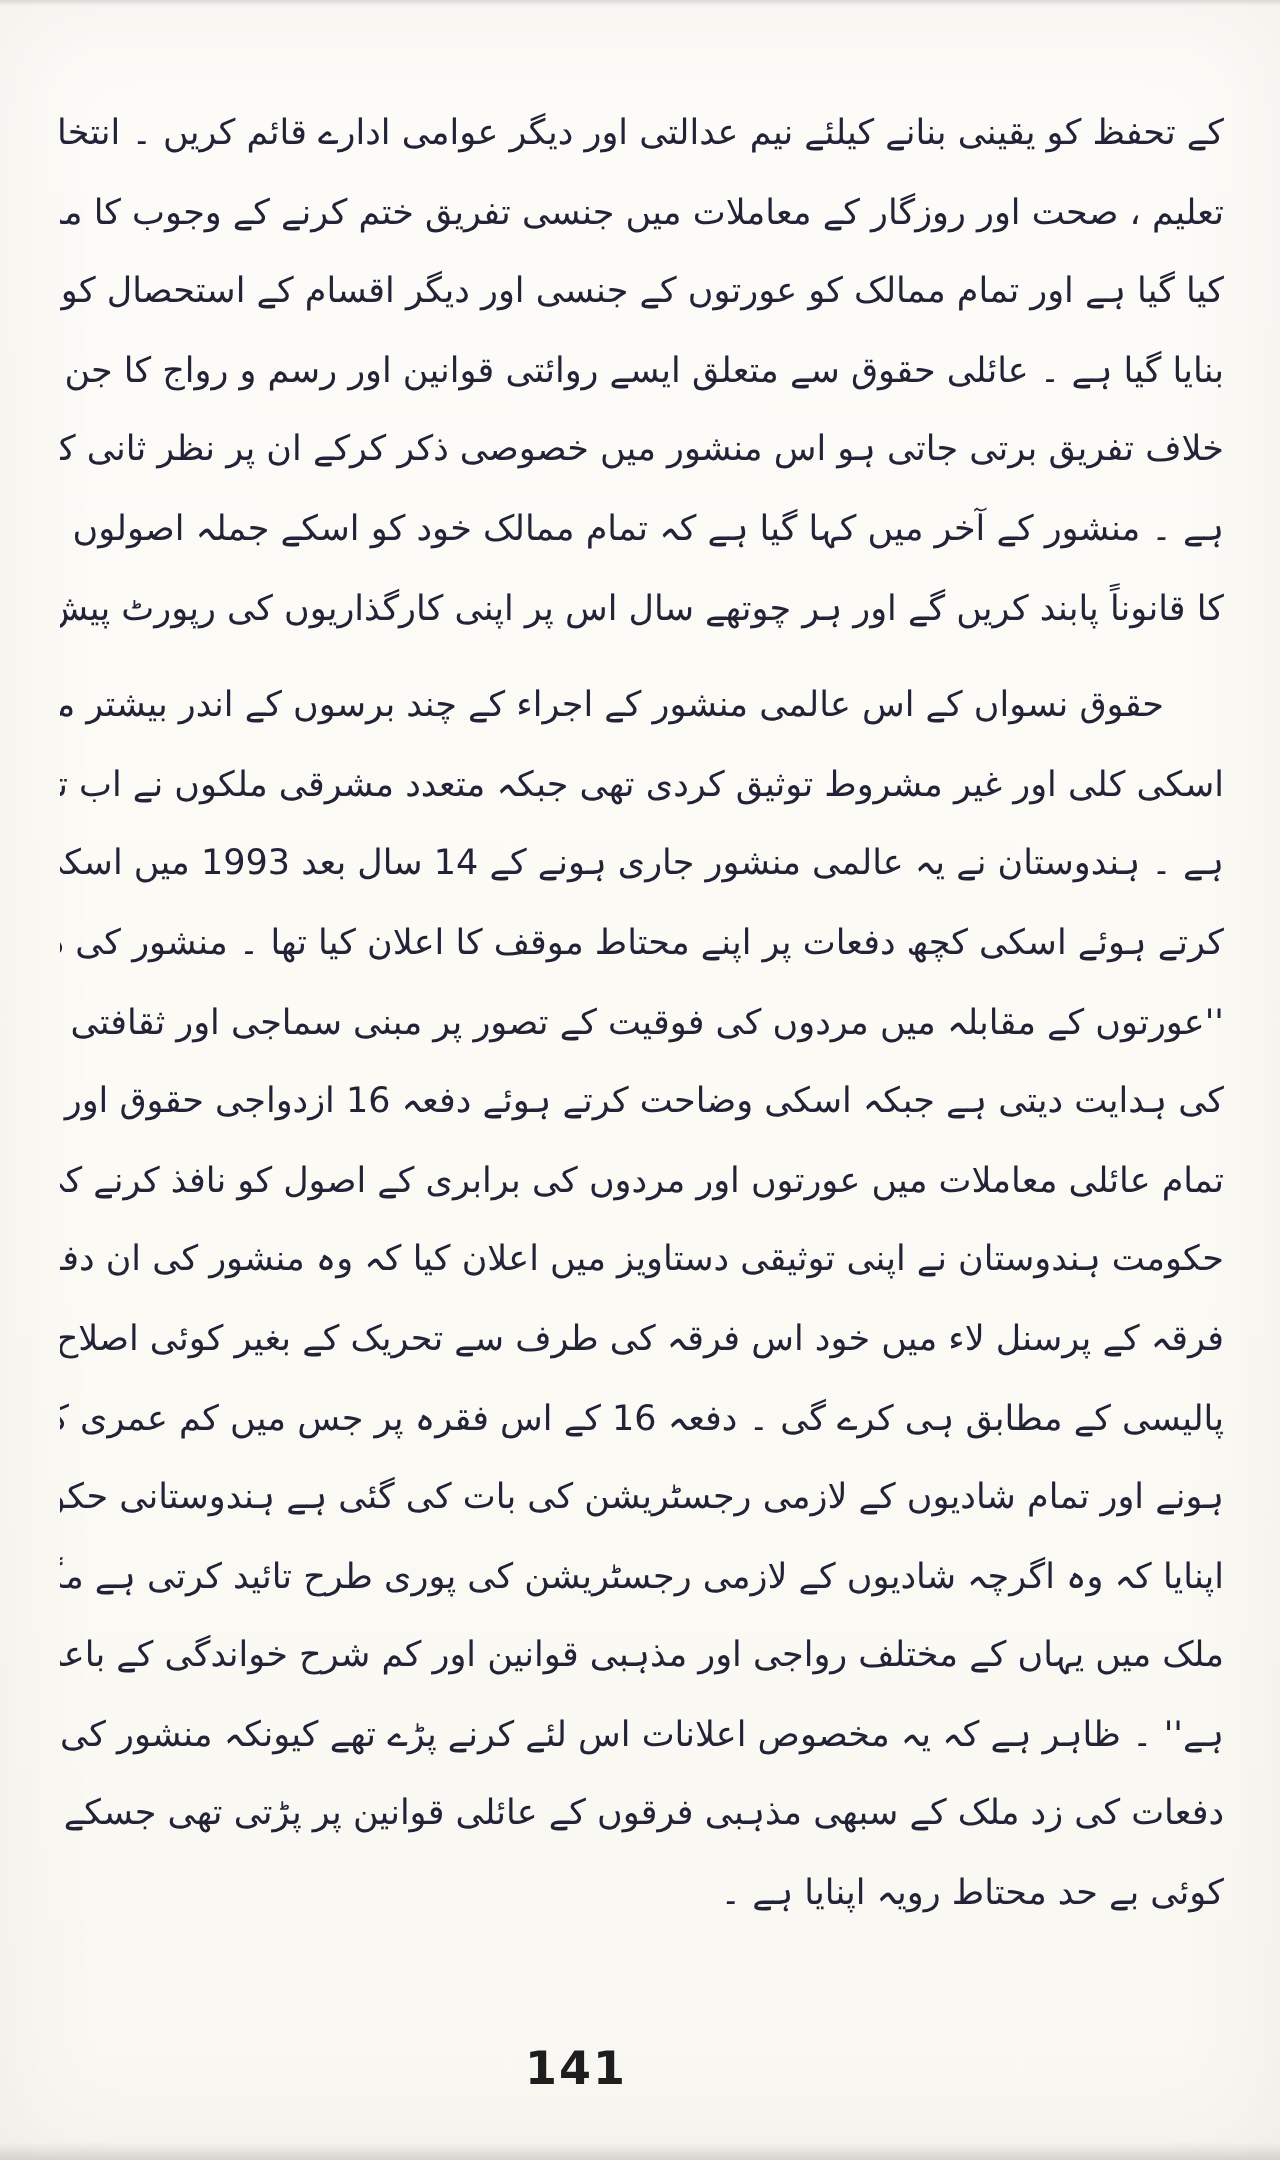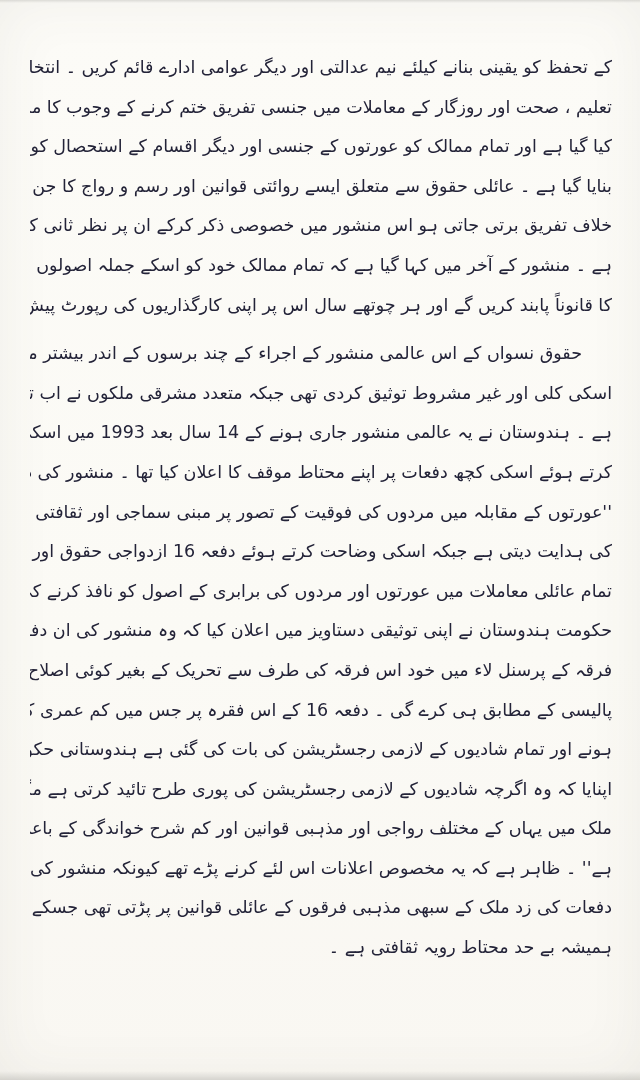--- a/index.html
+++ b/index.html
@@ -99,18 +99,21 @@
     <div class="line">کی ہدایت دیتی ہے جبکہ اسکی وضاحت کرتے ہوئے دفعہ 16 ازدواجی حقوق اور حق جائداد سمیت</div>
     <div class="line">تمام عائلی معاملات میں عورتوں اور مردوں کی برابری کے اصول کو نافذ کرنے کی تاکید کرتی ہے ۔</div>
     <div class="line">حکومت ہندوستان نے اپنی توثیقی دستاویز میں اعلان کیا کہ وہ منشور کی ان دفعات پر عمل کسی بھی</div>
     <div class="line">فرقہ کے پرسنل لاء میں خود اس فرقہ کی طرف سے تحریک کے بغیر کوئی اصلاح نہ کرنے کی اپنی</div>
     <div class="line">پالیسی کے مطابق ہی کرے گی ۔ دفعہ 16 کے اس فقرہ پر جس میں کم عمری کی شادیوں کے باطل</div>
     <div class="line">ہونے اور تمام شادیوں کے لازمی رجسٹریشن کی بات کی گئی ہے ہندوستانی حکومت نے یہ موقف</div>
     <div class="line">اپنایا کہ وہ اگرچہ شادیوں کے لازمی رجسٹریشن کی پوری طرح تائید کرتی ہے مگر ''ہندوستان جیسے</div>
     <div class="line">ملک میں یہاں کے مختلف رواجی اور مذہبی قوانین اور کم شرح خواندگی کے باعث یہ عملاً ممکن نہیں</div>
     <div class="line">ہے'' ۔ ظاہر ہے کہ یہ مخصوص اعلانات اس لئے کرنے پڑے تھے کیونکہ منشور کی ان خاص</div>
     <div class="line">دفعات کی زد ملک کے سبھی مذہبی فرقوں کے عائلی قوانین پر پڑتی تھی جسکے تئیں سبھی حکومتوں نے</div>
-    <div class="line end-line">ہمیشہ بے حد محتاط رویہ ثقافتی ہے ۔</div>
+    <div class="line end-line">کوئی بے حد محتاط رویہ اپنایا ہے ۔</div>
   </div>
 
+  <div class="pagenum-row">
+    <span class="pagenum">141</span>
+  </div>
 
   <div class="scan-edge-bottom"></div>
 </div>
 
 </body></html>

